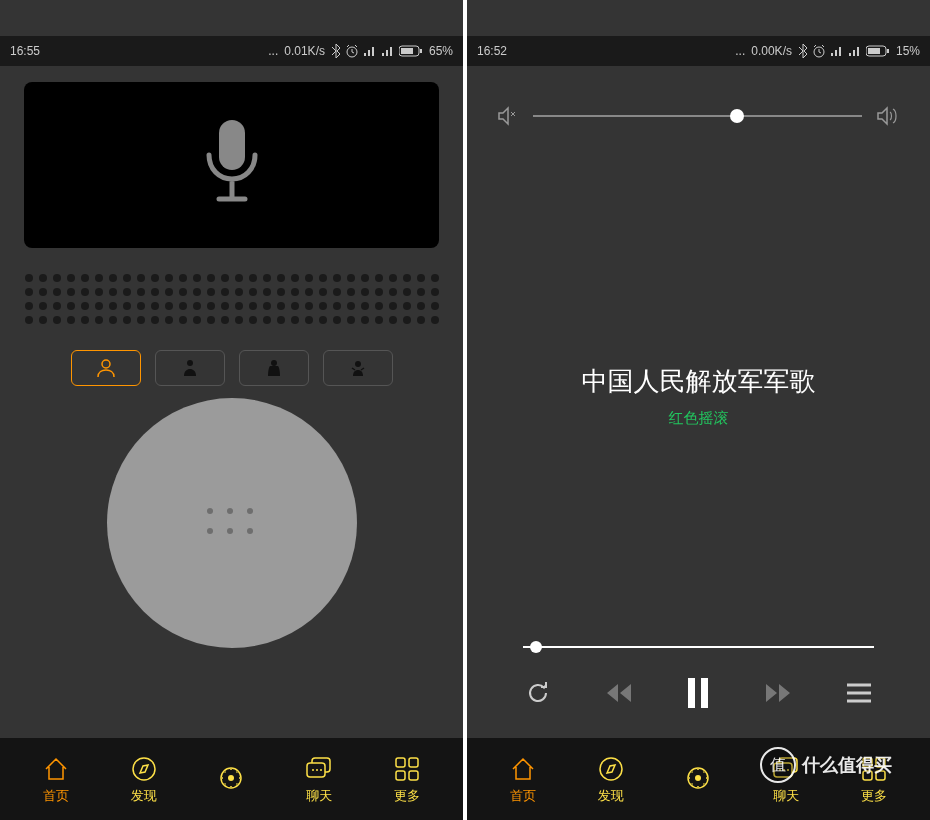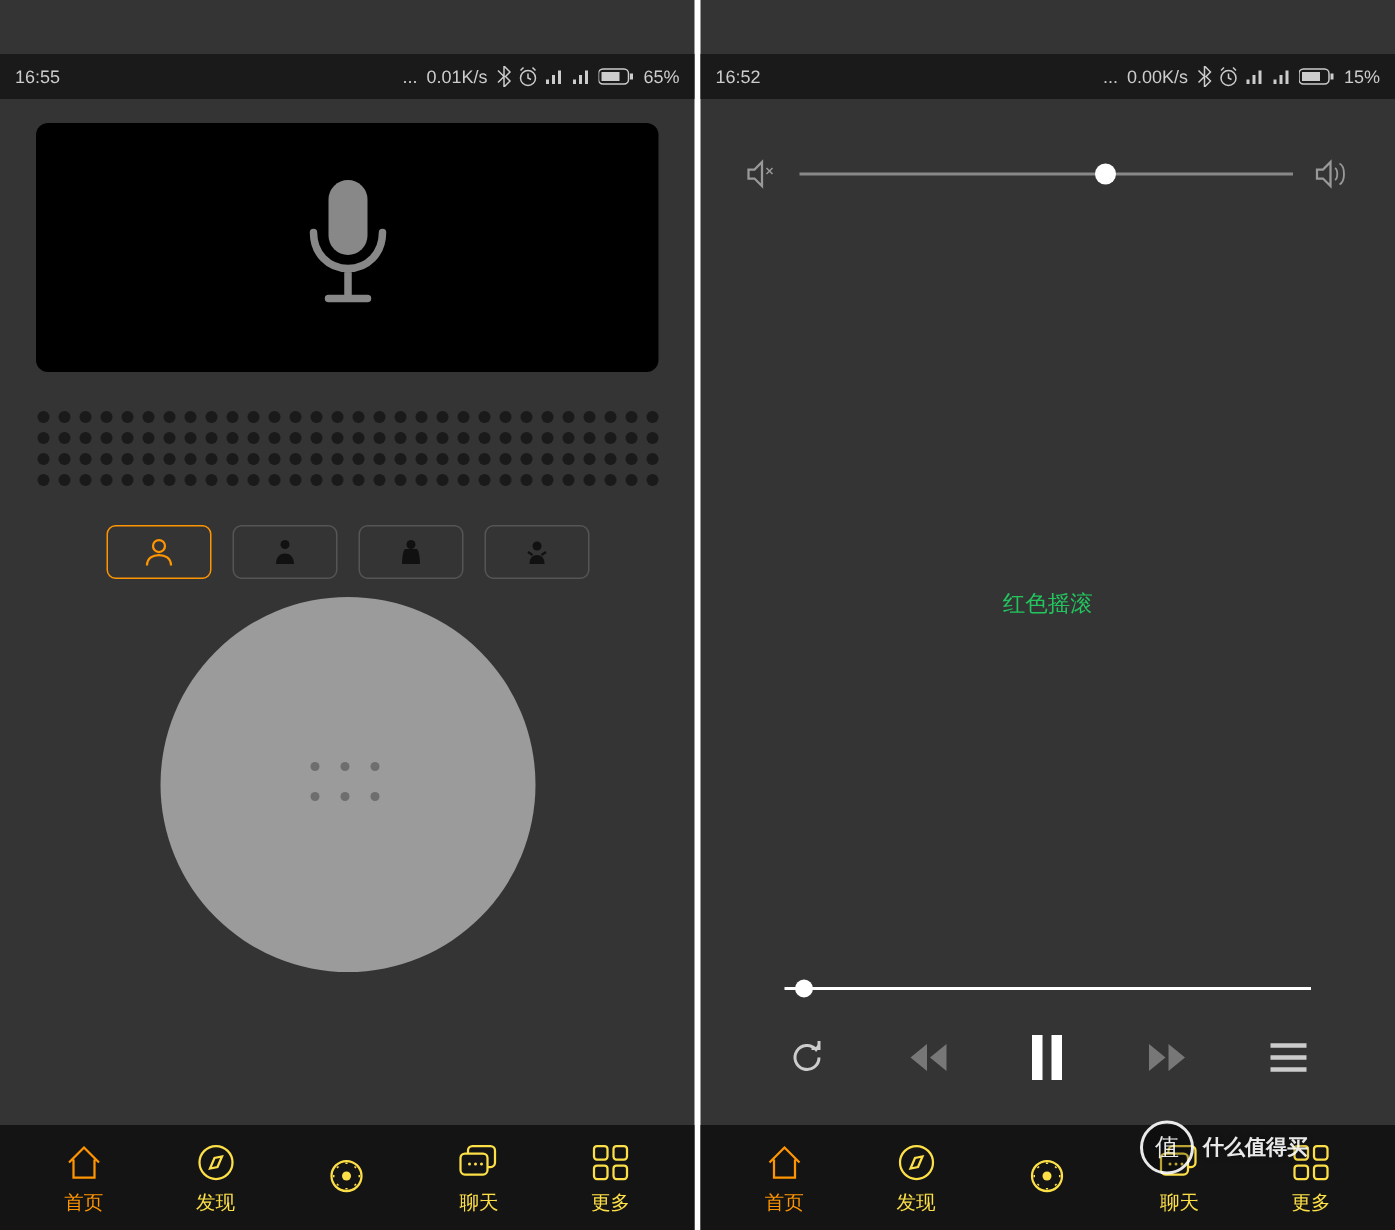--- a/index.html
+++ b/index.html
@@ -3,21 +3,21 @@
 <meta charset="utf-8">
 <style>
 * { margin: 0; padding: 0; box-sizing: border-box; }
 body { width: 930px; height: 820px; background: #fff; font-family: -apple-system, sans-serif; display: flex; gap: 4px; }
 .phone { width: 463px; height: 820px; background: #343434; display: flex; flex-direction: column; position: relative; }
 .status-bar { height: 30px; background: #1a1a1a; color: #ccc; display: flex; align-items: center; justify-content: space-between; padding: 0 10px; font-size: 12px; margin-top: 36px; }
 .status-right { display: flex; align-items: center; gap: 6px; }
 .status-icons { display: flex; gap: 4px; align-items: center; }
 .header { height: 56px; background: #1f1f1f; color: #fff; display: flex; align-items: center; justify-content: center; font-size: 22px; }
 .content { flex: 1; display: flex; flex-direction: column; }
-.bottom-nav { height: 70px; background: #141414; display: flex; align-items: center; justify-content: space-around; padding: 0 12px; }
+.bottom-nav { height: 82px; background: #141414; display: flex; align-items: center; justify-content: space-around; padding: 0 12px; }
 .nav-item { display: flex; flex-direction: column; align-items: center; gap: 2px; color: #fde047; font-size: 13px; cursor: pointer; }
 .nav-item.active { color: #ff9500; }
 .nav-icon { width: 32px; height: 32px; display: flex; align-items: center; justify-content: center; }
 
 
 .mic-display { margin: 16px 24px; height: 166px; background: #000; border-radius: 8px; display: flex; align-items: center; justify-content: center; }
 .speaker-grille { margin: 0 20px 16px; height: 70px; display: flex; flex-wrap: wrap; gap: 6px; align-content: center; justify-content: center; }
 .dot { width: 8px; height: 8px; border-radius: 50%; background: #1a1a1a; }
 .avatar-tabs { display: flex; gap: 14px; justify-content: center; margin-bottom: 12px; }
 .avatar-tab { width: 70px; height: 36px; border: 1.5px solid #555; border-radius: 6px; display: flex; align-items: center; justify-content: center; cursor: pointer; }
@@ -36,21 +36,21 @@
 .song-artist { font-size: 15px; color: #22c55e; }
 .progress-area { padding: 0 56px 20px; }
 .progress-bar { height: 2px; background: #fff; position: relative; }
 .progress-thumb { position: absolute; left: 0; top: -5px; width: 12px; height: 12px; border-radius: 50%; background: #fff; }
 .controls { display: flex; align-items: center; justify-content: space-around; padding: 10px 30px 30px; color: #999; }
 .controls .ctrl { cursor: pointer; }
 .play-pause { color: #fff; }
 
 .watermark { position: absolute; bottom: 30px; right: 20px; width: 150px; height: 50px; display: flex; align-items: center; gap: 6px; color: #fff; opacity: 0.9; pointer-events: none; }
 .watermark-badge { width: 36px; height: 36px; border-radius: 50%; border: 2px solid #fff; display: flex; align-items: center; justify-content: center; font-size: 16px; background: rgba(0,0,0,0.3); }
-.watermark-text { font-size: 14px; font-weight: bold; text-shadow: 0 0 4px rgba(0,0,0,0.5); }
+.watermark-text { font-size: 18px; font-weight: bold; text-shadow: 0 0 4px rgba(0,0,0,0.5); }
 
 svg { display: block; }
 </style>
 </head>
 <body>
 
 <div class="phone">
   <div class="status-bar">
     <span>16:55</span>
     <div class="status-right">
@@ -341,20 +341,21 @@
         <div class="slider-thumb" style="left:60%"></div>
       </div>
       <div class="vol-icon">
         <svg width="24" height="20" viewBox="0 0 24 20">
             <path d="M2 7h4l5-5v16l-5-5H2z" stroke="#999" fill="none" stroke-width="1.5"></path>
             <path d="M14 6c2 1 2 7 0 8M17 3c4 2 4 12 0 14" stroke="#999" fill="none" stroke-width="1.2"></path>
           </svg>
       </div>
     </div>
     <div class="song-area">
+      <div class="song-title">中国人民解放军军歌</div>
       <div class="song-artist">红色摇滚</div>
     </div>
     <div class="progress-area">
       <div class="progress-bar">
         <div class="progress-thumb" style="left:2%"></div>
       </div>
     </div>
     <div class="controls">
       <div class="ctrl">
         <svg width="28" height="28" viewBox="0 0 28 28">

